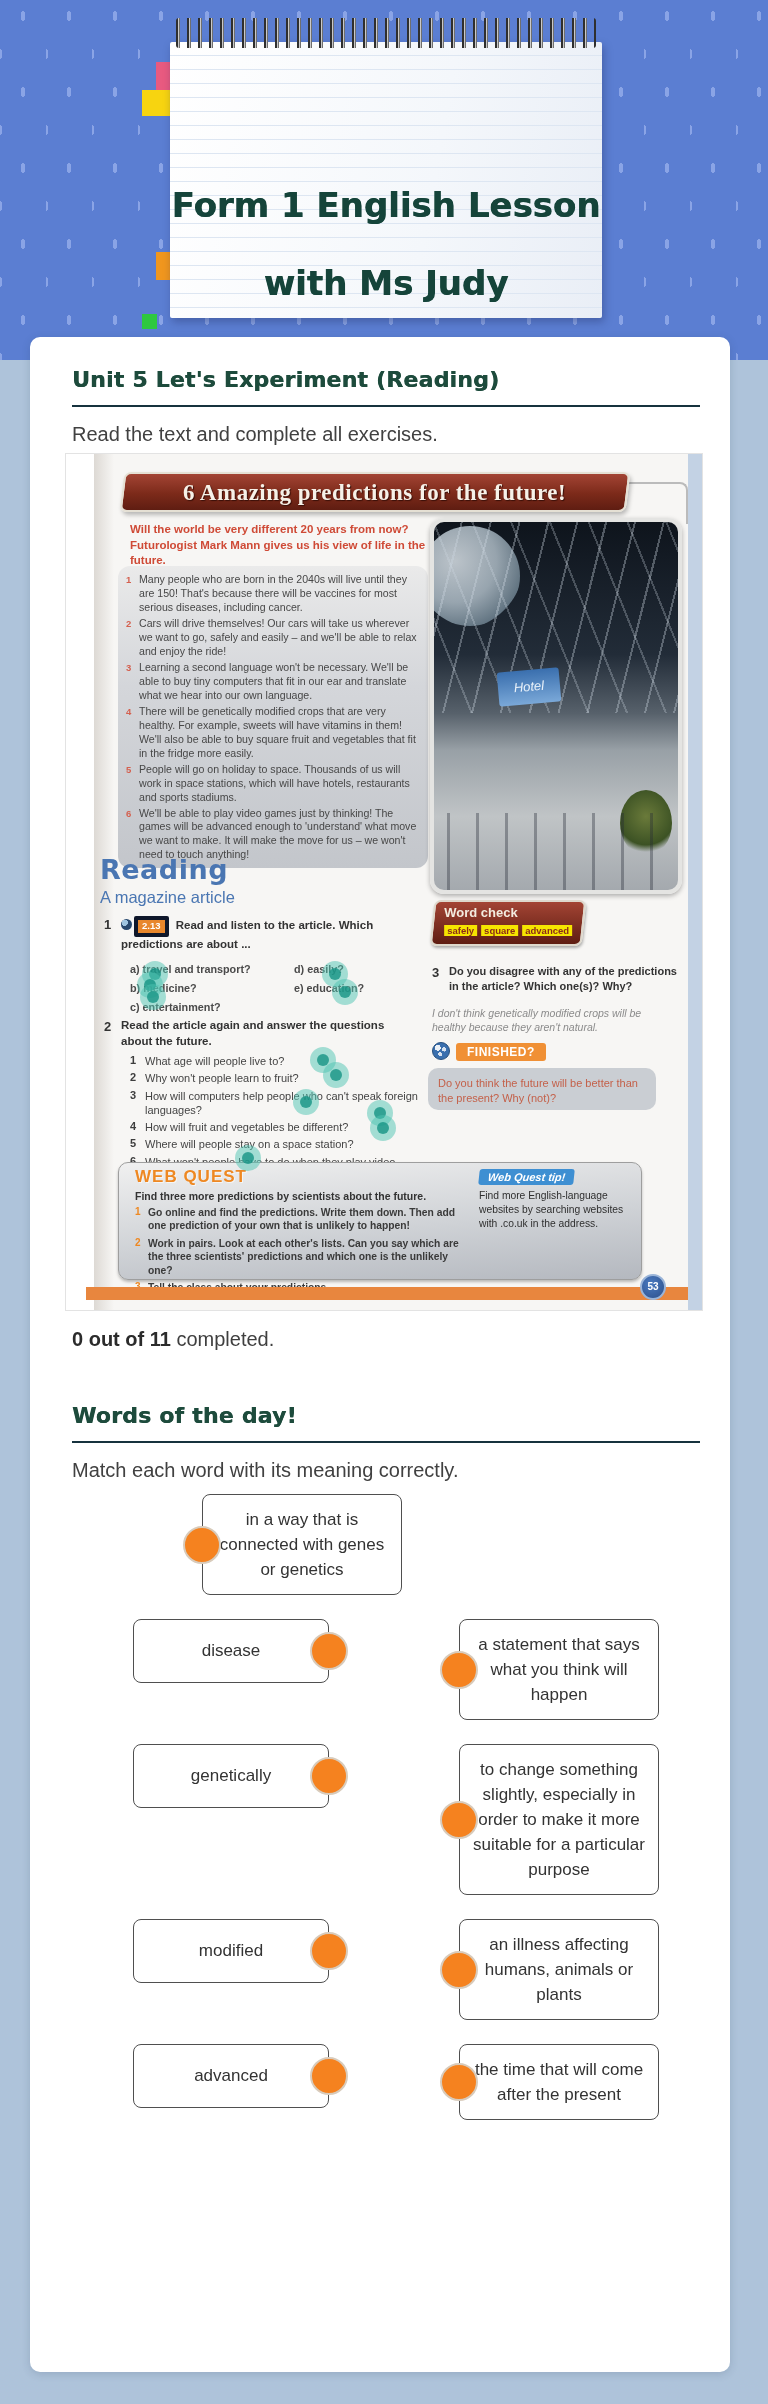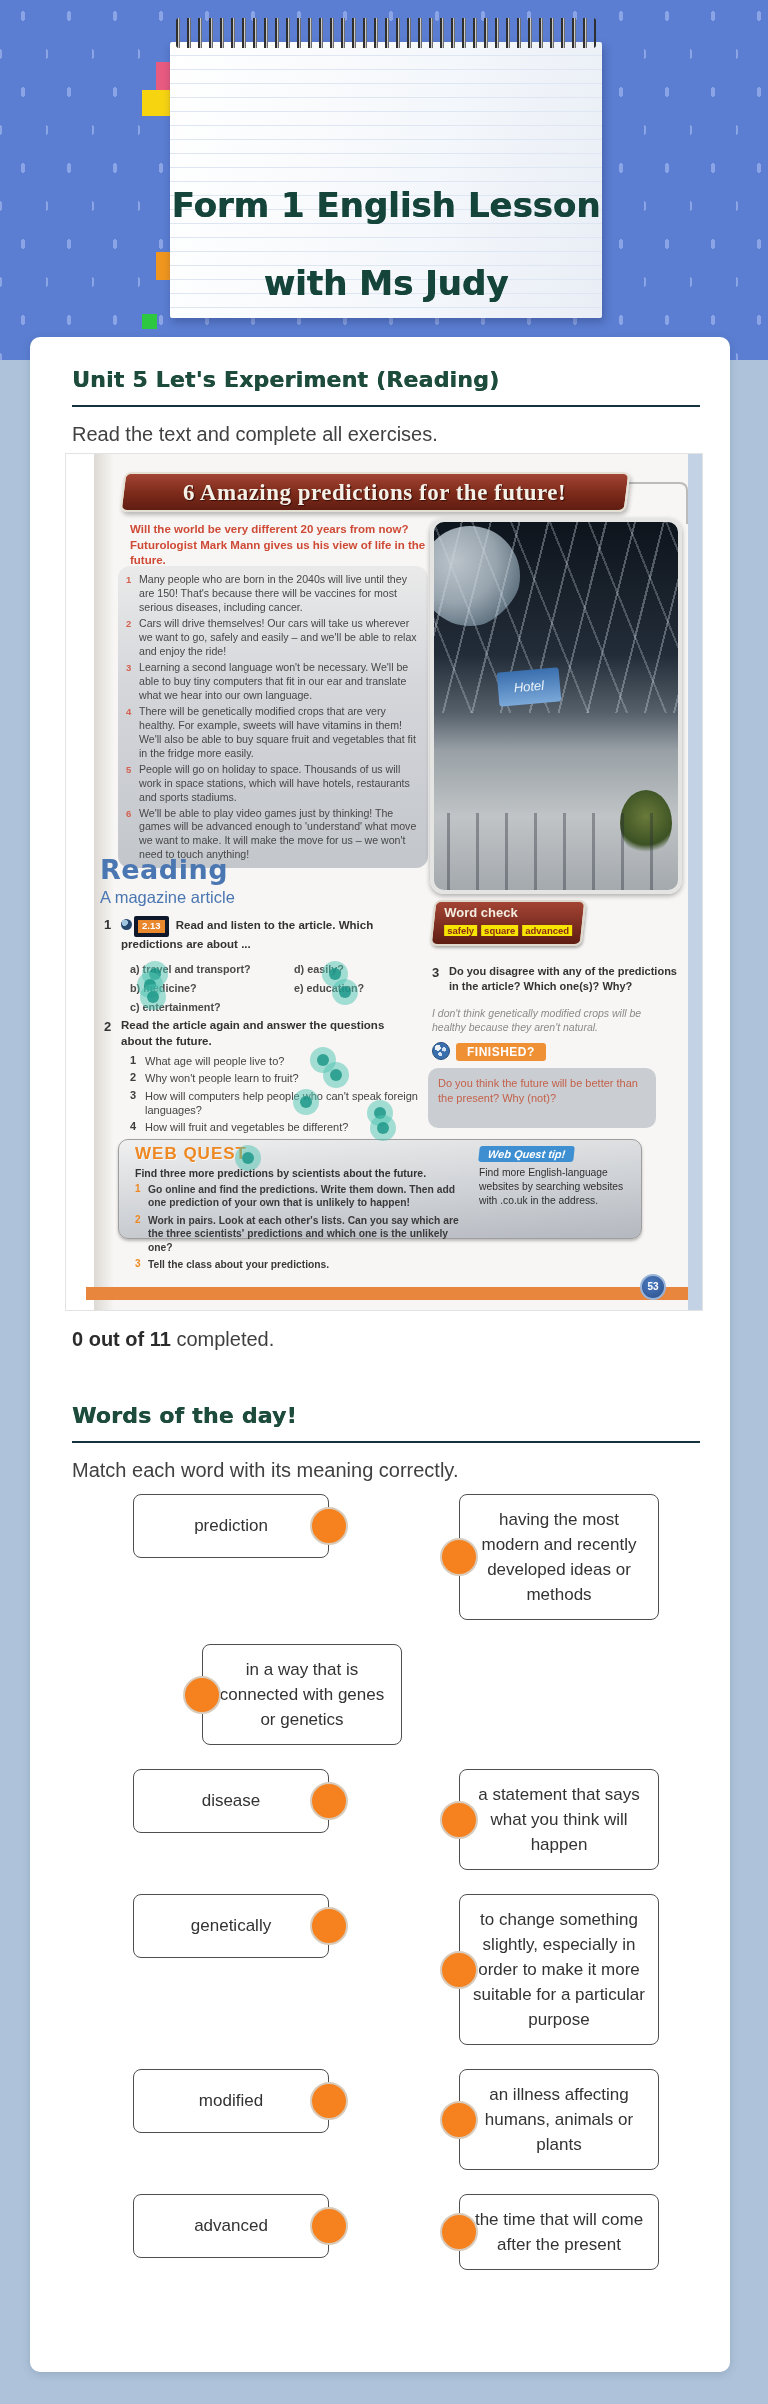--- a/index.html
+++ b/index.html
@@ -140,24 +140,24 @@
     font-style:italic; font-size:10.5px; color:#8b8b8b; line-height:1.35; }
   .tb-finished { position:absolute; left:366px; top:588px; }
   .globe-ico { display:inline-block; width:18px; height:18px; border-radius:50%; vertical-align:-4px;
     background:
       radial-gradient(circle at 30% 30%, rgba(255,255,255,.9) 0 18%, transparent 19%),
       radial-gradient(circle at 70% 40%, rgba(255,255,255,.8) 0 14%, transparent 15%),
       radial-gradient(circle at 45% 70%, rgba(255,255,255,.8) 0 14%, transparent 15%),
       #3a6fae; border:1px solid #28507e; }
   .fin-label { display:inline-block; background:#f09035; color:#fff; font-weight:bold; font-size:12px;
     letter-spacing:.5px; padding:2px 11px; border-radius:3px; margin-left:6px; }
-  .tb-finbox { position:absolute; left:362px; top:614px; width:228px; height:60px;
+  .tb-finbox { position:absolute; left:362px; top:614px; width:228px; height:42px;
     background:#caced3; border-radius:10px; padding:8px 10px; color:#c4614a; font-size:11px; line-height:1.35; }
 
-  .tb-webquest { position:absolute; left:52px; top:685px; width:524px; height:100px;
+  .tb-webquest { position:absolute; left:52px; top:708px; width:524px; height:118px;
     background:linear-gradient(175deg,#f0f0f0 0%,#cfd2d6 55%,#b4b8bf 100%);
     border:1px solid #9e9e9e; border-radius:10px; box-shadow:0 2px 3px rgba(0,0,0,.25); }
   .wq-title { position:absolute; left:16px; top:4px; color:#ee8822; font-weight:bold; font-size:17px;
     letter-spacing:1px; text-shadow:1px 1px 0 rgba(255,255,255,.6); }
   .wq-intro { position:absolute; left:16px; top:27px; font-weight:bold; font-size:10.5px; color:#333; }
   .wq-items { position:absolute; left:16px; top:43px; width:332px; }
   .wq-item { display:flex; margin-bottom:4px; }
   .wq-num { width:13px; flex:none; color:#ee8822; font-weight:bold; font-size:10px; }
   .wq-text { font-weight:bold; font-size:10.3px; color:#3a3a3a; line-height:1.3; }
   .wq-tip { position:absolute; left:360px; top:4px; width:152px; }
@@ -359,27 +359,20 @@
   </div>
 
   <div class="progress"><b>0 out of 11</b><span> completed.</span></div>
 
   <div class="sec-title" style="margin-top:52px;">Words of the day!</div>
   <div class="divider"></div>
   <div class="instruction">Match each word with its meaning correctly.</div>
 
   <div class="match-area">
     <div class="match-row">
-      <div class="word-box">
-          <span>prediction</span>
-          <div class="dot dot-right"></div>
-        </div>
-      <div class="def-box"><span>having the most modern and recently developed ideas or methods</span><div class="dot dot-left"></div></div>
-    </div>
-    <div class="match-row">
       <div class="def-box"><span>in a way that is connected with genes or genetics</span><div class="dot dot-left"></div></div>
     </div>
     <div class="match-row">
       <div class="word-box">
           <span>disease</span>
           <div class="dot dot-right"></div>
         </div>
       <div class="def-box"><span>a statement that says what you think will happen</span><div class="dot dot-left"></div></div>
     </div>
     <div class="match-row">

